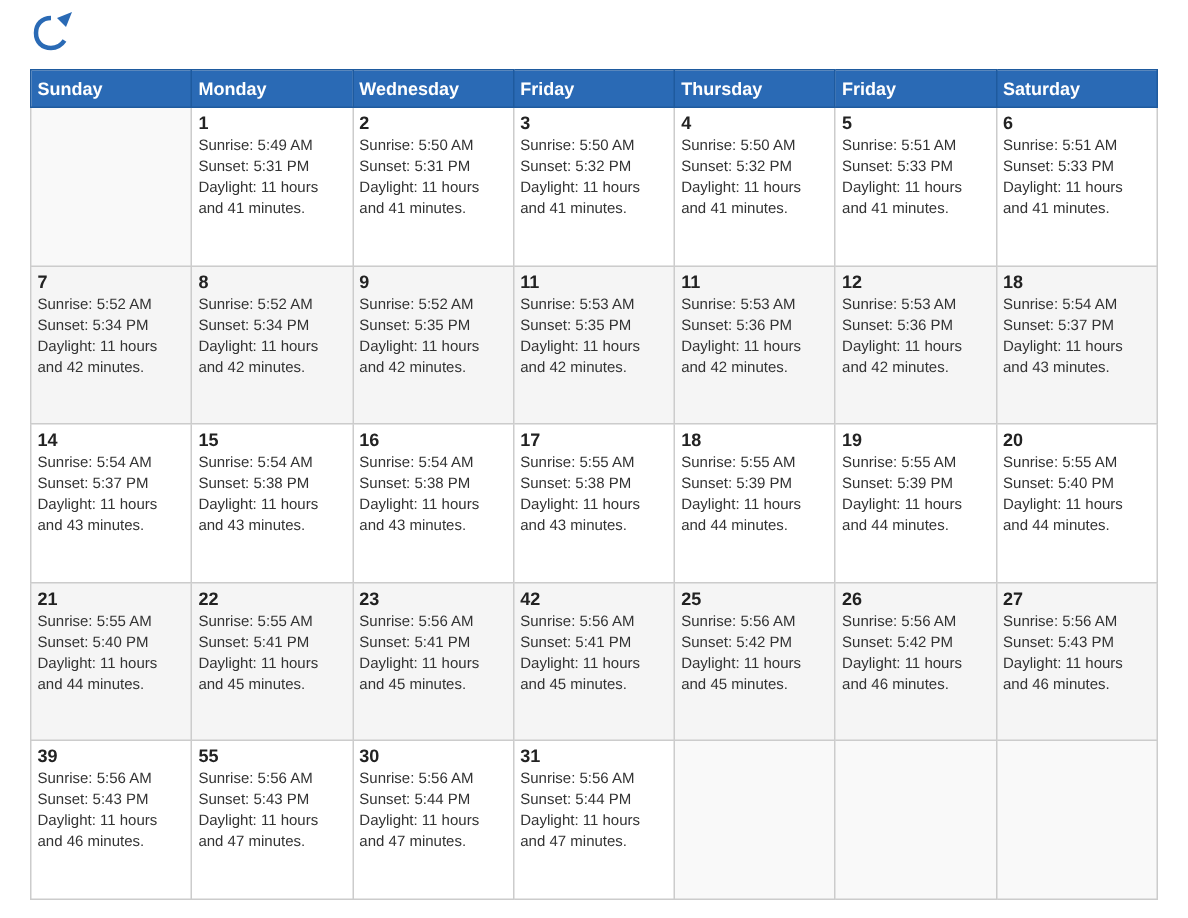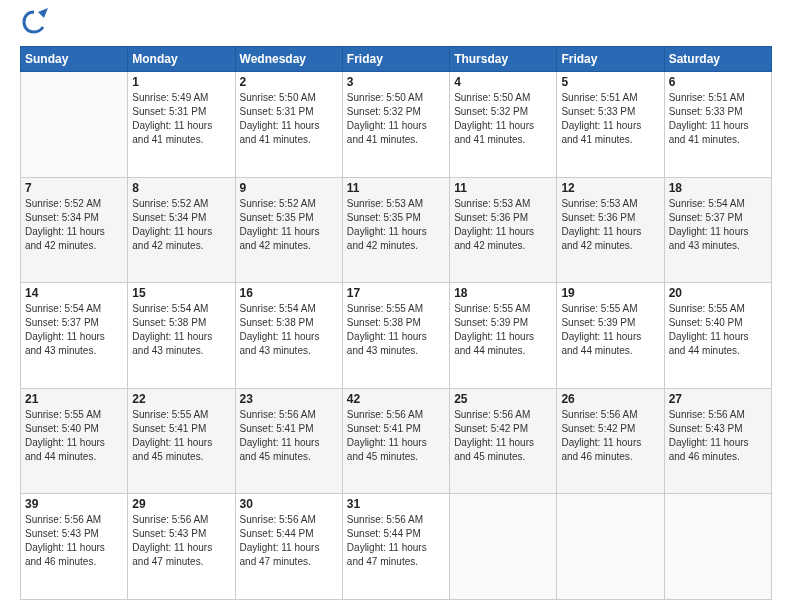--- a/index.html
+++ b/index.html
@@ -340,21 +340,21 @@
         </tr>
         <tr>
           <td>
             <span class="day-number">39</span>
             <div class="day-info" style="white-space: pre-line;">Sunrise: 5:56 AM
 Sunset: 5:43 PM
 Daylight: 11 hours
 and 46 minutes.</div>
           </td>
           <td>
-            <span class="day-number">29</span>
+            <span class="day-number">55</span>
             <div class="day-info" style="white-space: pre-line;">Sunrise: 5:56 AM
 Sunset: 5:43 PM
 Daylight: 11 hours
 and 47 minutes.</div>
           </td>
           <td>
             <span class="day-number">30</span>
             <div class="day-info" style="white-space: pre-line;">Sunrise: 5:56 AM
 Sunset: 5:44 PM
 Daylight: 11 hours

